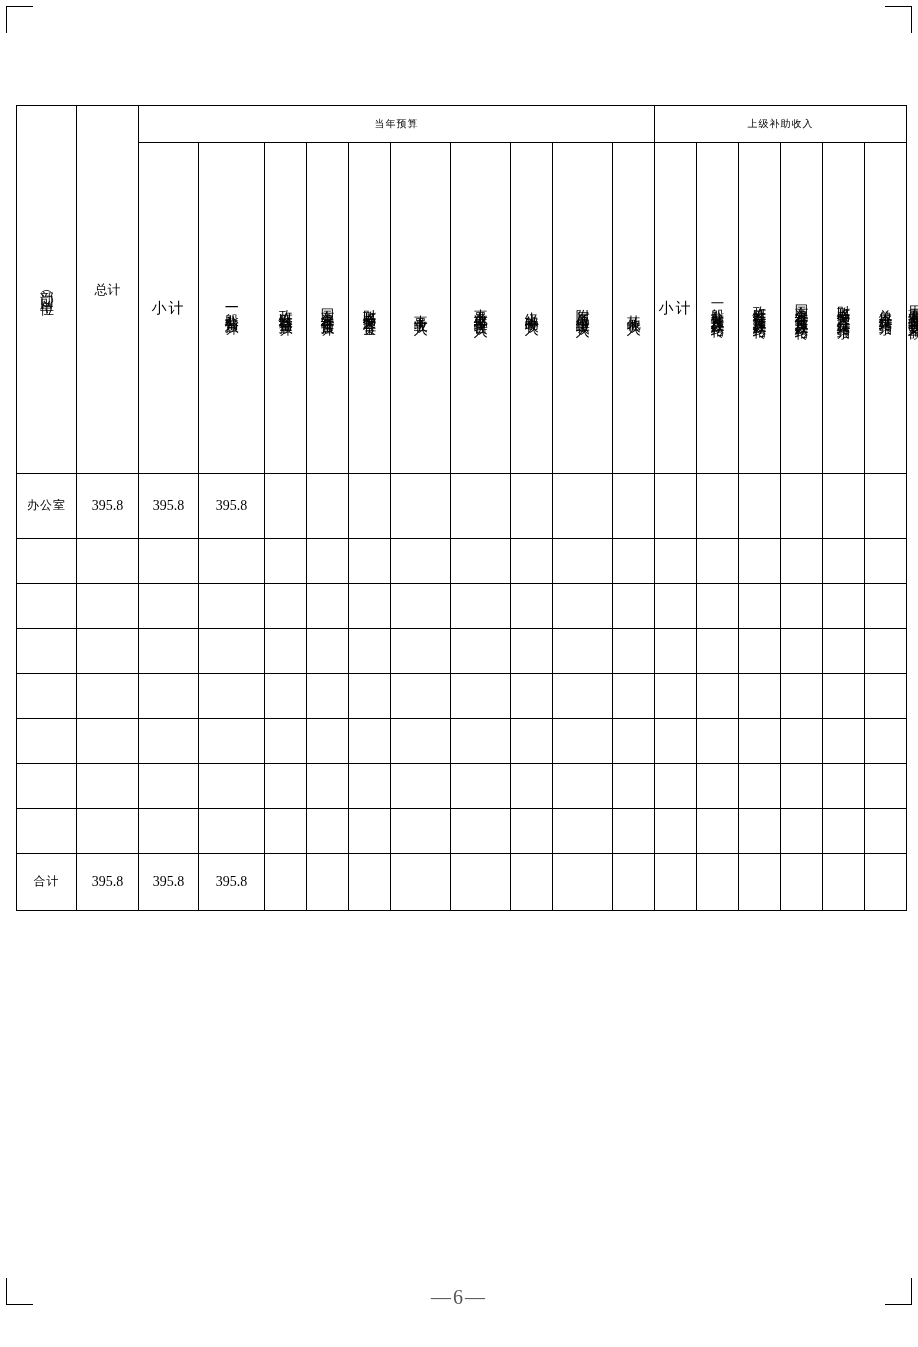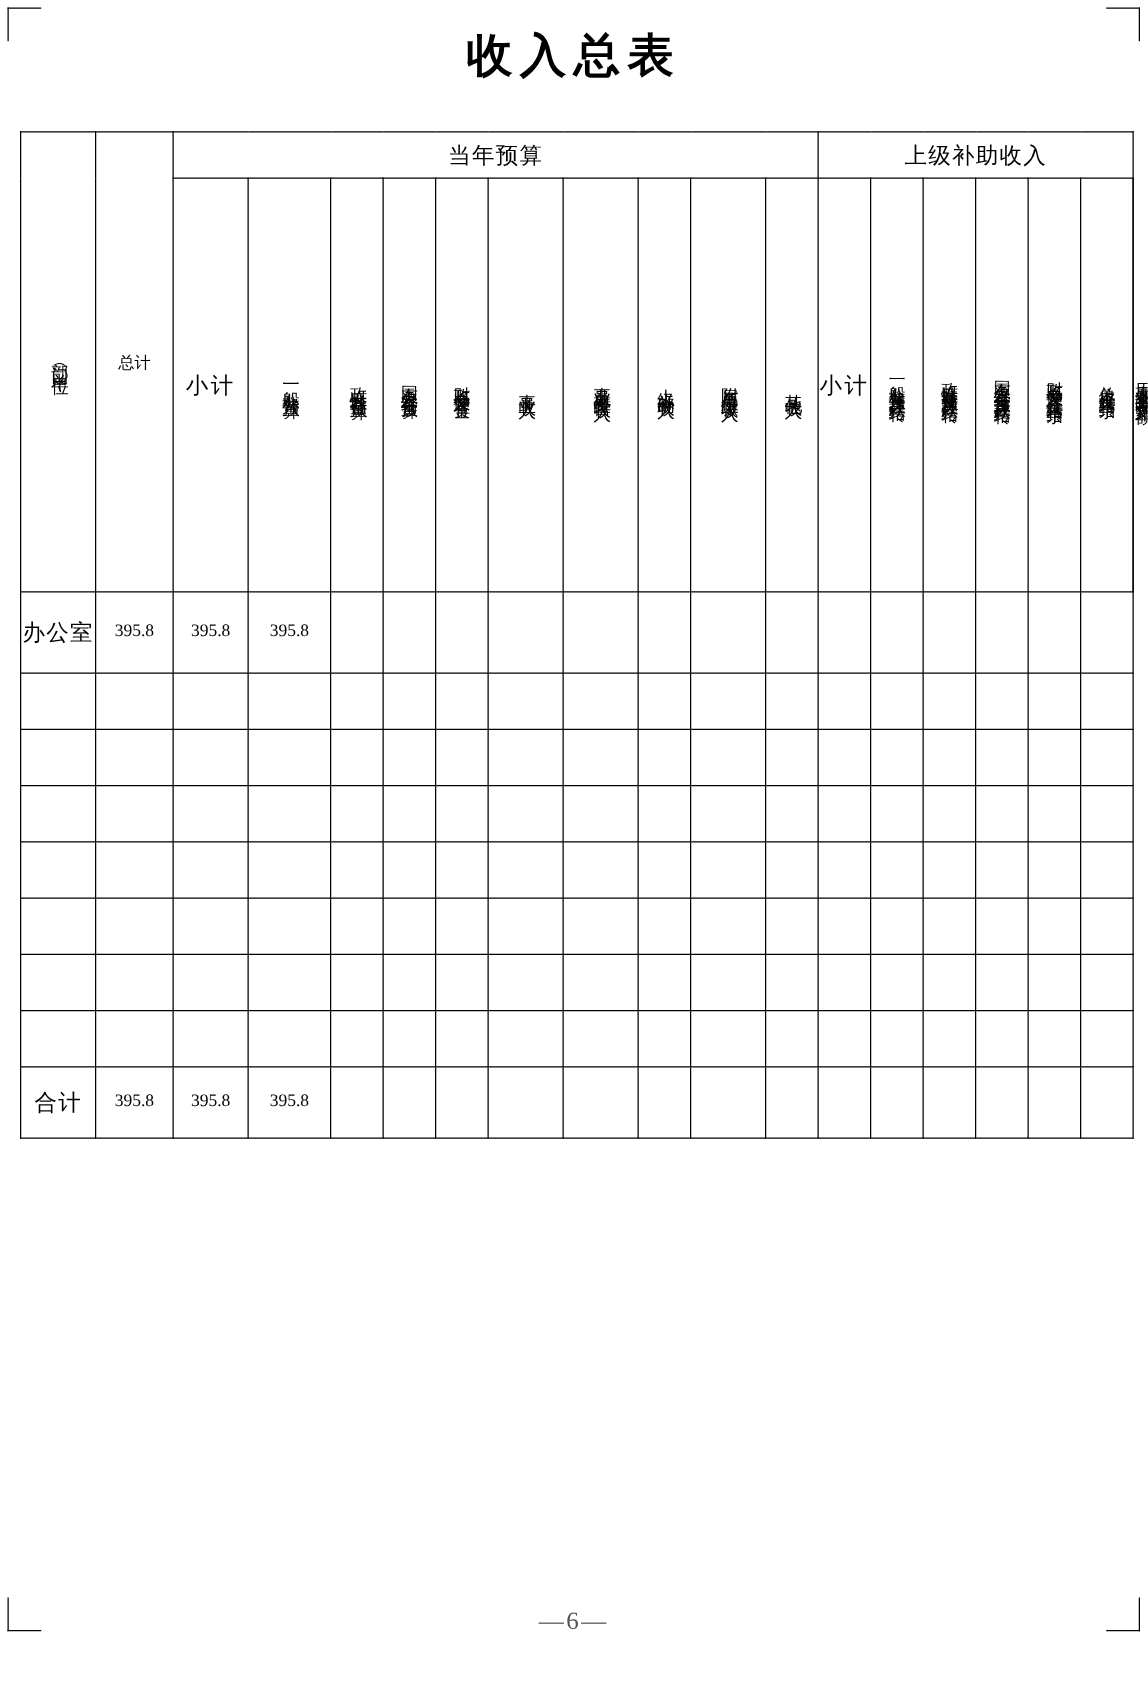--- a/index.html
+++ b/index.html
@@ -61,21 +61,21 @@
   }
   table.budget td, table.budget th {
     border: 1px solid #000;
     padding: 0;
     text-align: center;
     vertical-align: middle;
     font-weight: normal;
   }
   .group-head {
     height: 36px;
-    font-size: 18px;
+    font-size: 10px;
     letter-spacing: 1px;
   }
   .vhead {
     height: 330px;
     position: relative;
   }
   .vhead .vtext {
     writing-mode: vertical-rl;
     text-orientation: upright;
     display: inline-block;
@@ -92,26 +92,26 @@
   }
   .corner-head .vtext {
     writing-mode: vertical-rl;
     text-orientation: upright;
     font-size: 14px;
     letter-spacing: 3px;
     line-height: 1.15;
   }
   .hhead {
     height: 330px;
-    font-size: 18px;
+    font-size: 15px;
     letter-spacing: 2px;
   }
 
   .datarow td { height: 44px; font-size: 14px; }
-  .datarow td.rowlabel { font-size: 18px; letter-spacing: 1px; line-height: 1.15; }
+  .datarow td.rowlabel { font-size: 12px; letter-spacing: 1px; line-height: 1.15; }
   .datarow.first td { height: 64px; }
   .datarow.total td { height: 56px; }
   .rowlabel .lbl {
     display: inline-block;
     line-height: 1.15;
   }
 
   .page-number {
     position: absolute;
     bottom: 38px;
@@ -126,21 +126,20 @@
 </head>
 <body>
 
 <div class="page">
 
   <div class="crop tl"></div>
   <div class="crop tr"></div>
   <div class="crop bl"></div>
   <div class="crop br"></div>
 
-  <h1 class="doc-title">收入总表</h1>
 
   <div class="table-wrap">
     <table class="budget">
       <colgroup>
         <col style="width:60px">
         <col style="width:62px">
         <col style="width:60px">
         <col style="width:66px">
         <col style="width:42px">
         <col style="width:42px">

